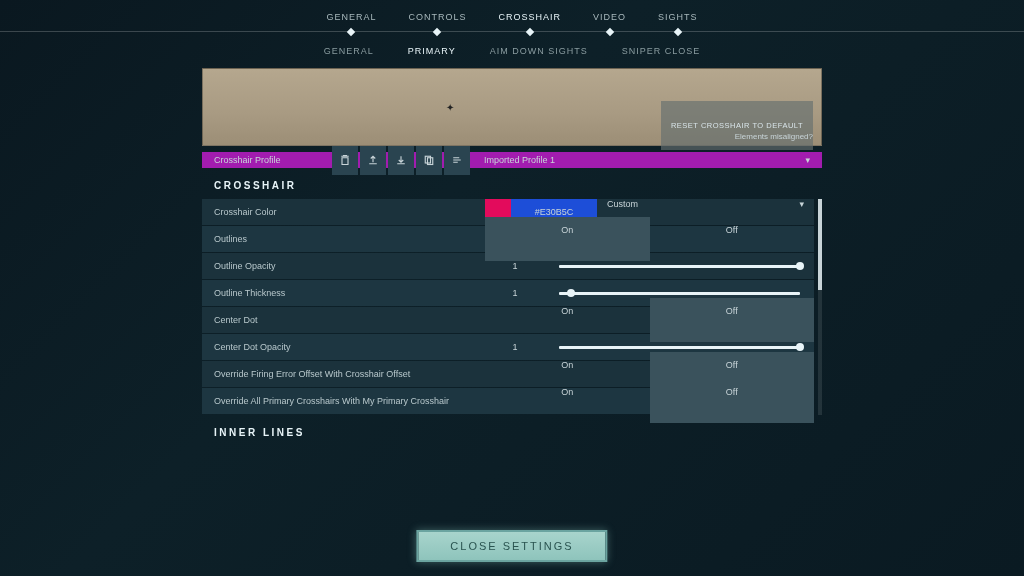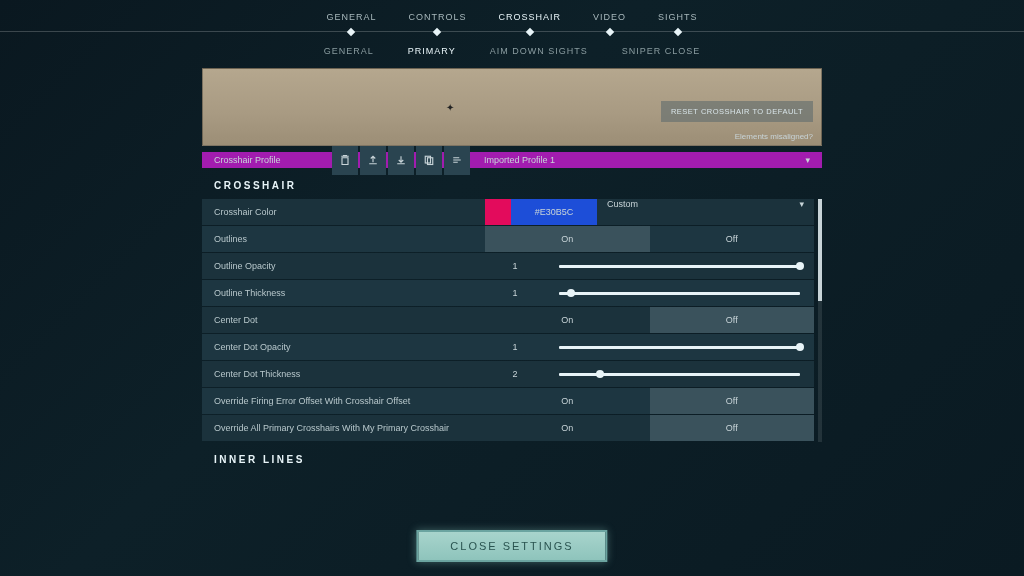--- a/index.html
+++ b/index.html
@@ -8,41 +8,41 @@
 .main-tabs::after{content:"";position:absolute;bottom:0;left:0;right:0;height:1px;background:rgba(255,255,255,0.2)}
 .main-tab{padding:4px 16px 10px;font-size:9px;letter-spacing:1px;color:#a8b8bc;cursor:pointer;position:relative}
 .main-tab.active{color:#e8f4f8}
 .main-tab::after{content:"";position:absolute;bottom:-3px;left:50%;transform:translateX(-50%) rotate(45deg);width:6px;height:6px;background:#e8f4f8;z-index:2}
 .sub-tabs{display:flex;justify-content:center;gap:6px;padding:10px 0 8px}
 .sub-tab{padding:4px 14px;font-size:9px;letter-spacing:1px;color:#8a9ca0;cursor:pointer}
 .sub-tab.active{color:#e8f4f8}
 .container{width:620px;margin:0 auto}
 .preview{height:78px;background:linear-gradient(180deg,#b5a78e 0%,#a89a82 60%,#9c8e76 100%);position:relative;border:1px solid rgba(0,0,0,0.3)}
 .crosshair-preview{position:absolute;left:40%;top:50%;transform:translate(-50%,-50%);font-size:10px;color:#222}
-.reset-btn{position:absolute;right:8px;top:32px;background:rgba(100,110,110,0.65);padding:6px 10px;font-size:7.5px;letter-spacing:0.5px;color:#d8e4e8;cursor:pointer}
+.reset-btn{position:absolute;right:8px;top:32px;background:rgba(100,110,110,0.65);padding:20px 10px;font-size:7.5px;letter-spacing:0.5px;color:#d8e4e8;cursor:pointer}
 .misaligned{position:absolute;right:8px;bottom:4px;font-size:8px;color:#c8d4d8;}
 .profile-row{display:flex;align-items:center;background:#a21caf;height:16px;margin-top:6px}
 .profile-label{padding:0 12px;font-size:9px;flex:0 0 130px}
 .icon-group{display:flex;gap:0}
 .icon-btn{width:26px;height:30px;background:#2a4450;display:flex;align-items:center;justify-content:center;cursor:pointer;margin-right:2px}
 .icon-btn svg{width:12px;height:12px;stroke:#c8d4d8;fill:none;stroke-width:1.5}
 .profile-select{flex:1;display:flex;align-items:center;justify-content:space-between;padding:0 12px;font-size:9px}
 .chevron{font-size:9px;color:#c8d4d8}
 .section-header{padding:12px 12px 8px;font-size:10px;letter-spacing:2.5px;font-weight:bold;color:#e8f4f8}
 .settings-wrap{display:flex}
 .settings-list{flex:1}
 .setting-row{display:flex;align-items:center;height:26px;background:#1b323c;margin-bottom:1px}
 .setting-row:nth-child(even){background:#1d3641}
 .setting-label{flex:0 0 283px;padding:0 12px;font-size:9px;color:#b8c8cc}
 .setting-control{flex:1;display:flex;align-items:center}
 .color-swatch{width:26px;height:26px;background:#e30b5c}
 .color-code{flex:0 0 86px;text-align:center;font-size:9px;background:#1d4ed8;height:26px;line-height:26px}
 .dropdown{flex:1;display:flex;align-items:flex-start;justify-content:space-between;padding:0 10px;font-size:9px;height:26px}
 .toggle-group{display:flex;flex:1}
-.toggle{flex:1;text-align:center;font-size:9px;height:26px;line-height:26px;cursor:pointer}
+.toggle{flex:1;text-align:center;font-size:9px;height:44px;line-height:26px;cursor:pointer}
 .toggle.selected{background:#3a525c}
 .value-display{flex:0 0 60px;text-align:center;font-size:9px}
 .slider-wrap{flex:1;padding:0 14px;display:flex;align-items:center}
 .slider{flex:1;height:3px;background:#e8f4f8;position:relative;border-radius:1px}
 .slider::after{content:"";position:absolute;width:8px;height:8px;background:#e8f4f8;border-radius:50%;top:50%;transform:translate(-50%,-50%)}
 .slider.p100::after{left:100%}
 .slider.p17::after{left:17%}
 .slider.p5::after{left:5%}
 .scrollbar{width:4px;background:rgba(255,255,255,0.1);margin-left:4px;position:relative}
 .scrollbar::before{content:"";position:absolute;top:0;width:4px;height:42%;background:#c8d4d8}
@@ -165,29 +165,20 @@
       <div class="setting-row">
         <div class="setting-label">Center Dot Opacity</div>
         <div class="setting-control">
           <div class="value-display">1</div>
           <div class="slider-wrap">
               <div class="slider p100"></div>
             </div>
         </div>
       </div>
 
-      <div class="setting-row">
-        <div class="setting-label">Center Dot Thickness</div>
-        <div class="setting-control">
-          <div class="value-display">2</div>
-          <div class="slider-wrap">
-              <div class="slider p17"></div>
-            </div>
-        </div>
-      </div>
 
       <div class="setting-row">
         <div class="setting-label">Override Firing Error Offset With Crosshair Offset</div>
         <div class="setting-control toggle-group">
           <div class="toggle">On</div>
           <div class="toggle selected">Off</div>
         </div>
       </div>
 
       <div class="setting-row">

